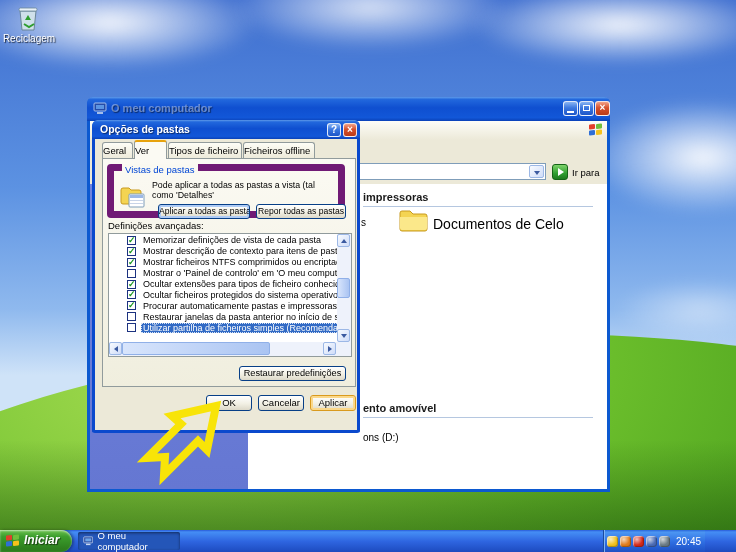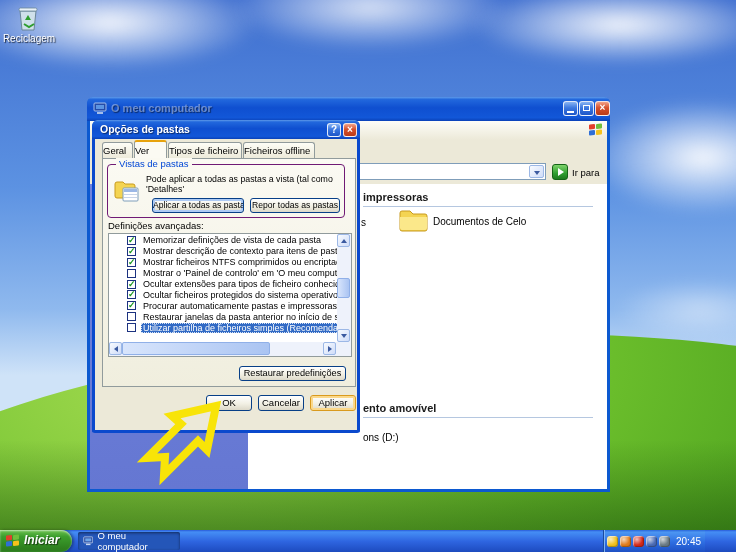--- a/index.html
+++ b/index.html
@@ -31,21 +31,21 @@
   .xpbtn{box-sizing:border-box;border:1px solid #073f87;border-radius:3px;color:#000;
     background:linear-gradient(180deg,#ffffff,#f2f0e4 55%,#dcd8c8);
     text-align:center;cursor:default;white-space:nowrap;overflow:hidden;}
   .xpbtn.focusring{box-shadow:inset 0 0 0 2px #aecbf5;}
   .xpbtn.goldring{border-color:#d99a1e;box-shadow:inset 0 0 0 2px #fbd88a;}
   
   .tab{box-sizing:border-box;background:linear-gradient(180deg,#fdfdf6,#ece9d8);
     border:1px solid #919b9c;border-bottom:none;border-radius:3px 3px 0 0;
     font-size:9.5px;text-align:left;}
   .tab.active{background:#fbfaf3;border-top:2px solid #e7a20c;z-index:3;}
-  .groupbox{box-sizing:border-box;border:1px solid #701a75;border-radius:4px;}
+  .groupbox{box-sizing:border-box;border:7px solid #701a75;border-radius:4px;}
   .legend{position:absolute;top:-7px;left:8px;padding:0 3px;font-size:9.5px;color:#0046d5;background:#faf9f1;}
   .smalltext{font-size:8.8px;color:#000;}
   
   .listbox{box-sizing:border-box;background:#fff;border:1px solid #919b9c;}
   .lrow{display:flex;align-items:center;height:10.9px;font-size:9px;white-space:nowrap;overflow:hidden;}
   .lrow .cb{flex:0 0 auto;width:9px;height:9px;margin-left:18px;margin-right:5px;box-sizing:border-box;
     border:1px solid #1c3280;background:#fff;font-size:9px;line-height:7px;color:#18961c;font-weight:bold;}
   .lrow .lbl{padding:0 2px;}
   .lrow.sel .lbl{background:#316ac5;color:#fff;outline:1px dotted rgba(255,255,255,.8);outline-offset:-1px;}
   
@@ -150,21 +150,21 @@
       <div class="abs" style="left:115px;top:7px;font-size:11px;font-weight:bold;color:#1a1a1a;">impressoras</div>
       <div class="abs divline" style="left:115px;top:22px;width:230px;"></div>
 
       <div class="abs" style="left:113px;top:33px;font-size:10px;">s</div>
 
       <div class="abs" style="left:150px;top:24px;width:190px;height:32px;">
         <svg class="abs" style="left:0;top:0;" width="31" height="25" viewBox="0 0 31 25">
           <path d="M2 5 q0-2 2-2 h8 l3 3 h12 q2 0 2 2 v13 q0 2 -2 2 H4 q-2 0 -2-2 Z" fill="#f4d452" stroke="#c89a1e" stroke-width="1"></path>
           <path d="M2 9 h27 v11 q0 2 -2 2 H4 q-2 0 -2-2 Z" fill="#fbe88a"></path>
         </svg>
-        <div class="abs" style="left:35px;top:8px;font-size:10px;color:#000;">Documentos de Celo</div>
+        <div class="abs" style="left:35px;top:8px;font-size:14px;color:#000;">Documentos de Celo</div>
       </div>
 
       <div class="abs" style="left:115px;top:218px;font-size:11px;font-weight:bold;color:#1a1a1a;">ento amovível</div>
       <div class="abs divline" style="left:115px;top:233px;width:230px;"></div>
 
       <div class="abs" style="left:115px;top:248px;font-size:10px;color:#000;">ons (D:)</div>
     </div>
   </div>
 
   <div class="abs" style="left:92px;top:120px;width:268px;height:313px;box-sizing:border-box;

